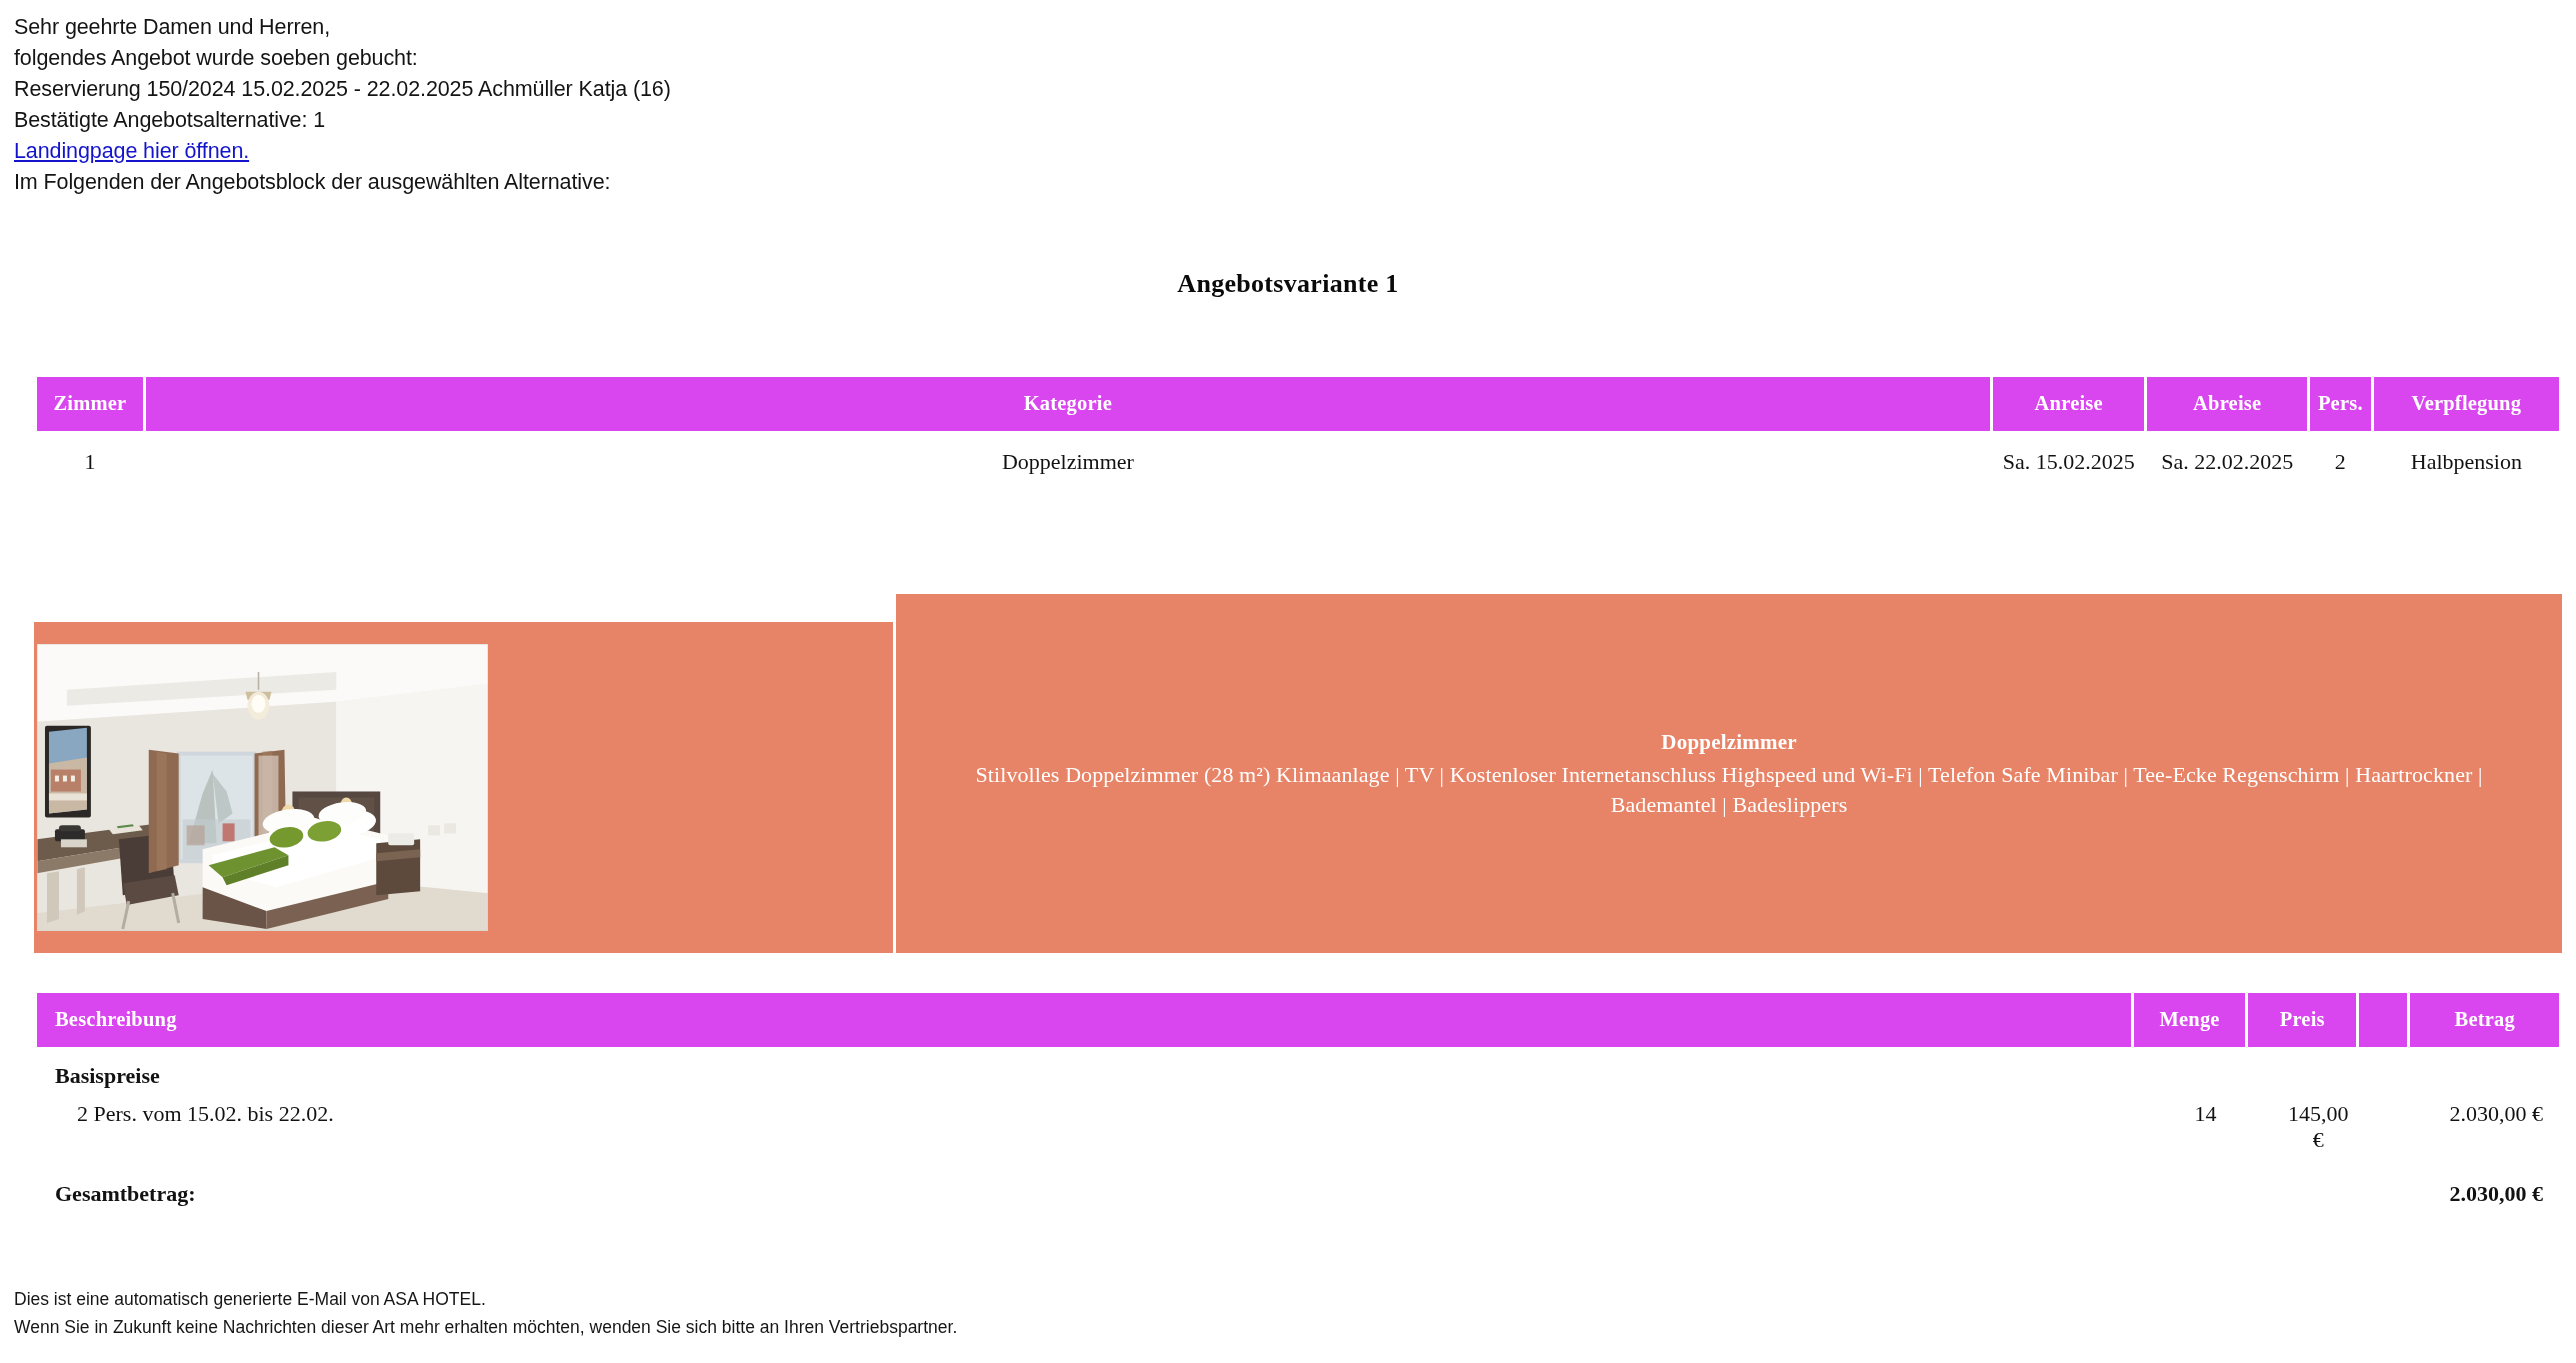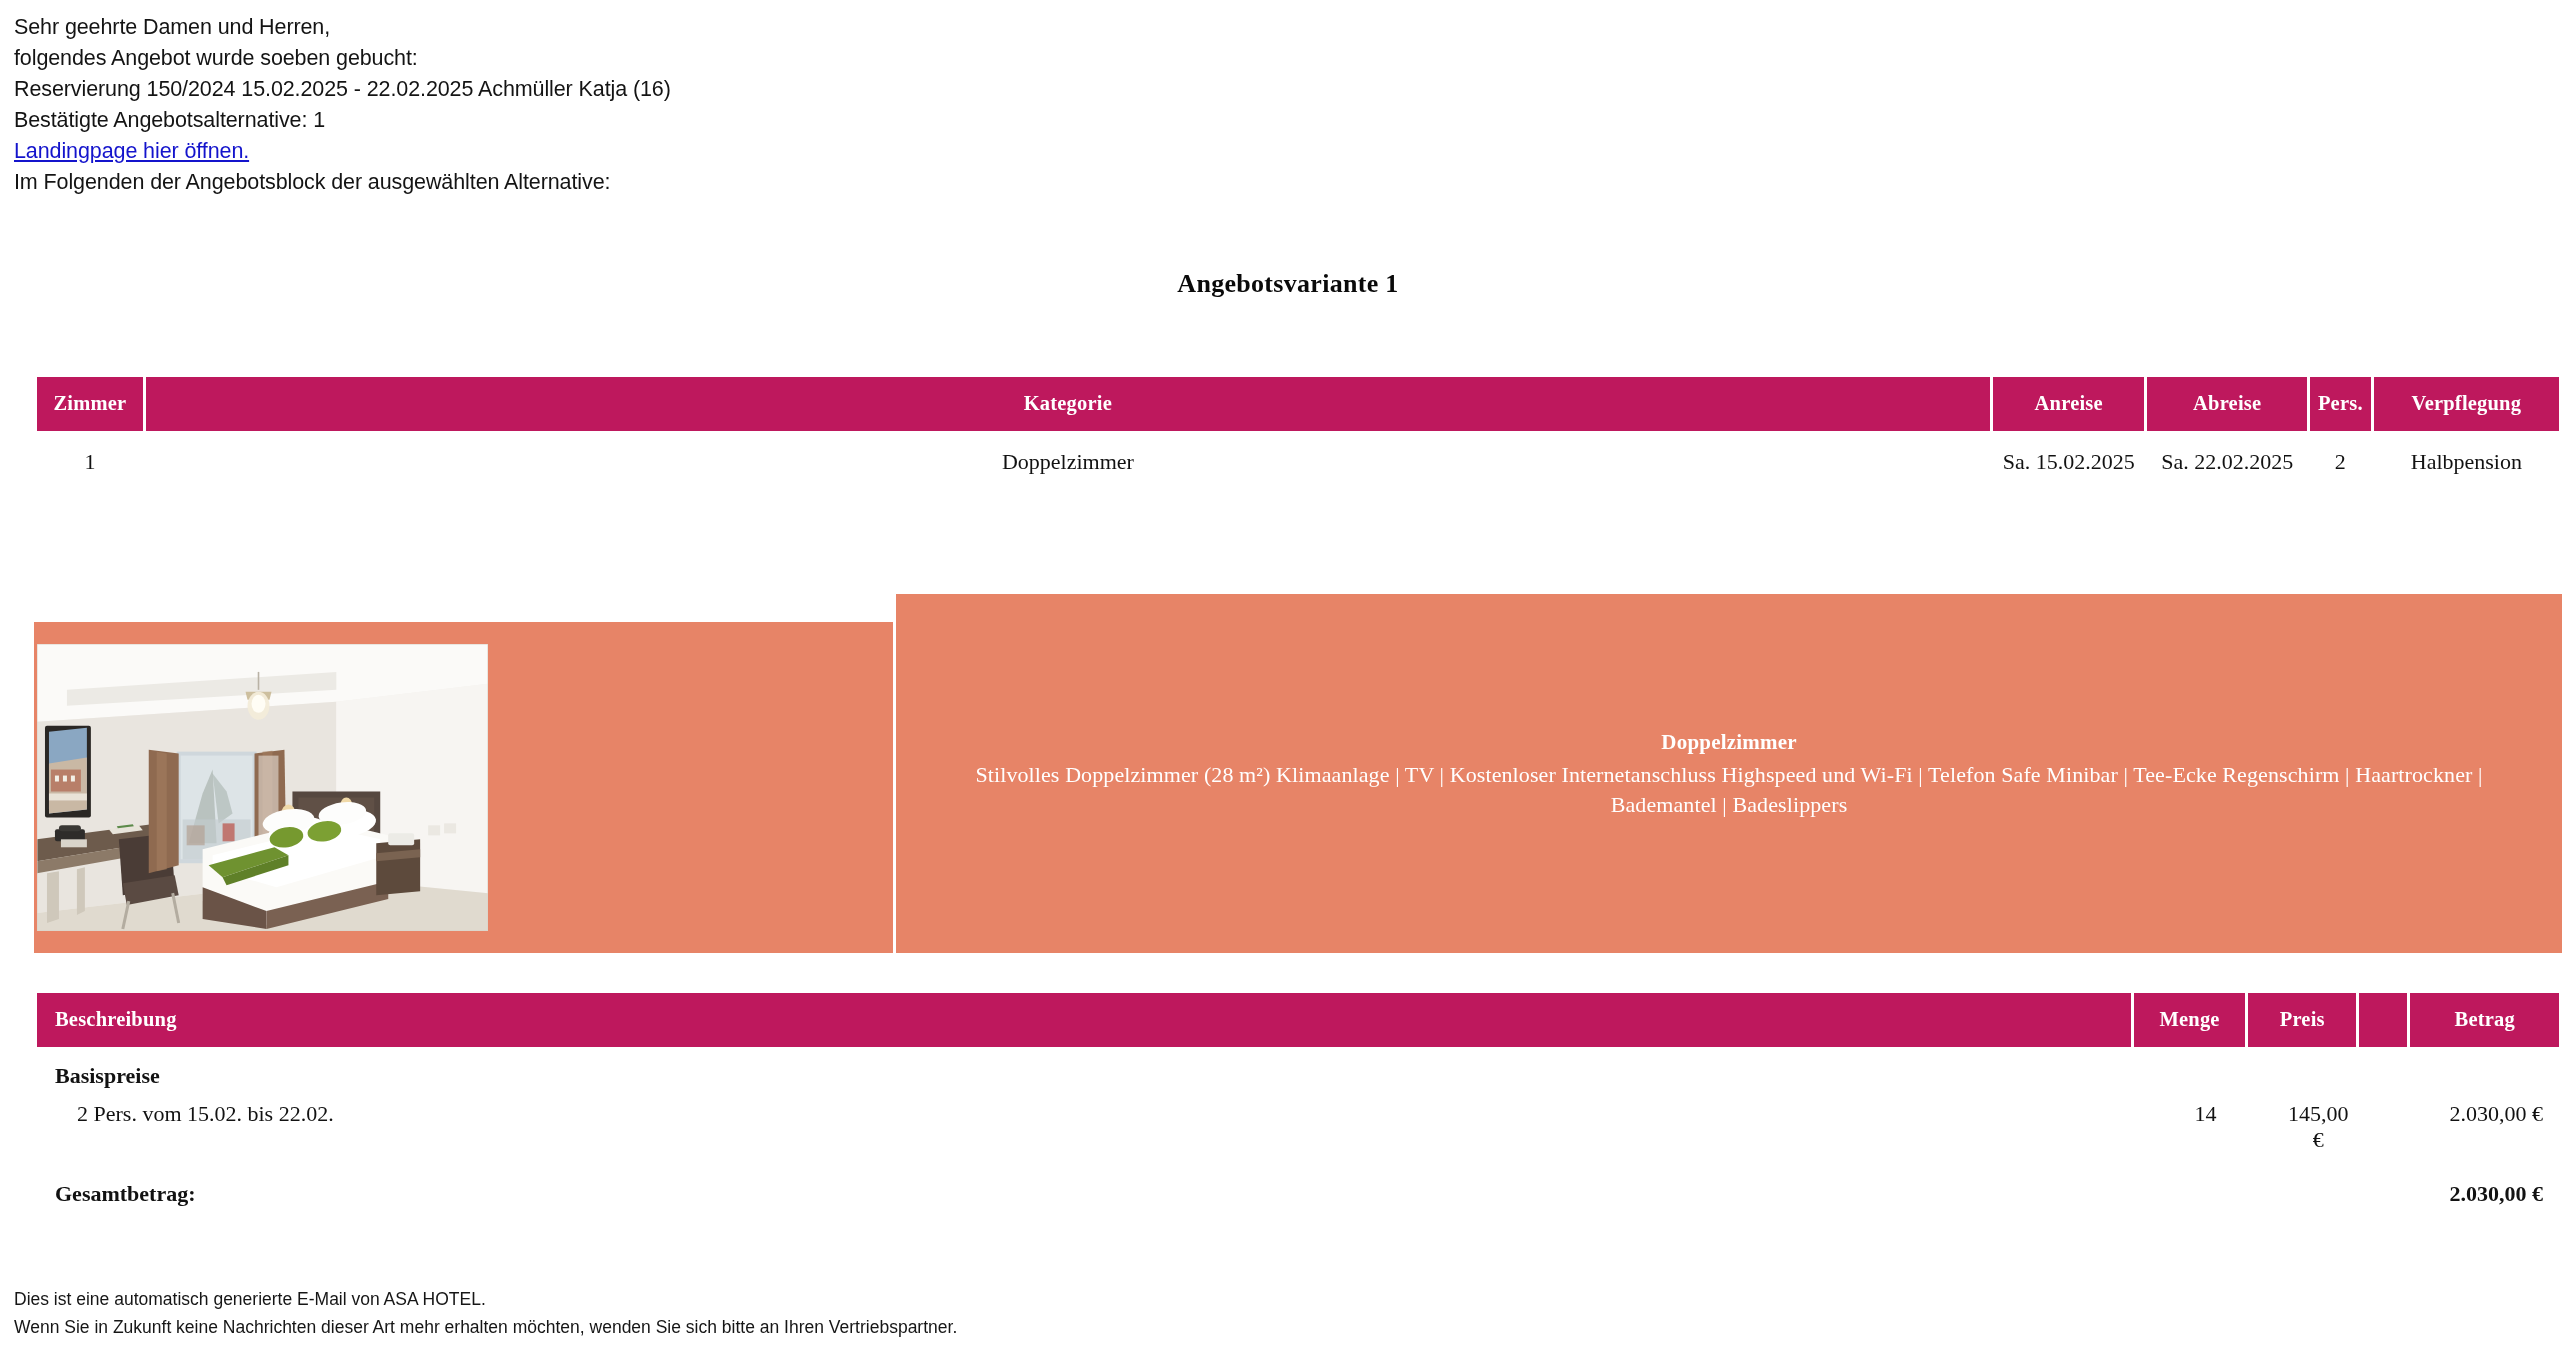--- a/index.html
+++ b/index.html
@@ -49,21 +49,21 @@
   
   .tbl {
     position: absolute;
     left: 34px;
     width: 2528px;
     border-collapse: separate;
     border-spacing: 3px 0;
     font-family: "Liberation Serif", serif;
   }
   .tbl th {
-    background: #be185d;
+    background: #d946ef;
     color: #ffffff;
     font-family: "Liberation Serif", serif;
     font-weight: bold;
     font-size: 20.5px;
     padding: 15px 8px 16px;
     text-align: center;
     letter-spacing: 0.2px;
     vertical-align: middle;
     line-height: 1.1;
   }

